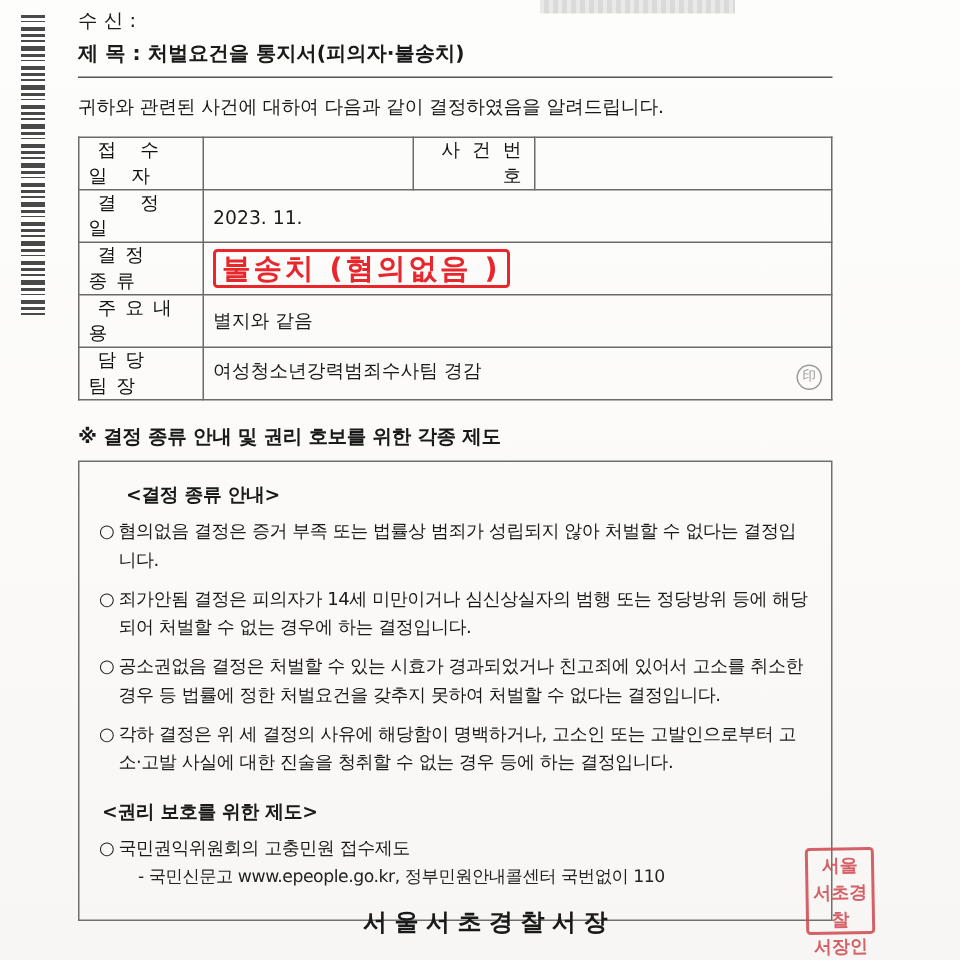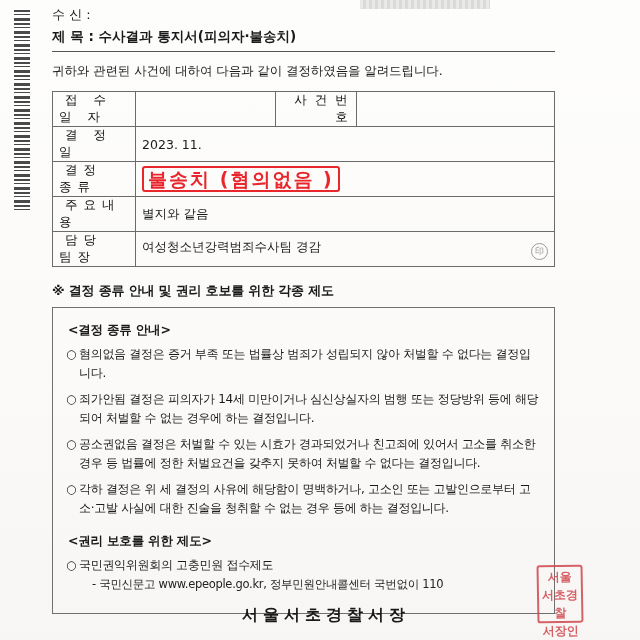--- a/index.html
+++ b/index.html
@@ -78,21 +78,21 @@
   .sect{
     margin-top:15px;font-size:13px;font-weight:bold;letter-spacing:-0.2px;
   }
   .sect .mark{font-weight:bold;}
 
   .box{
     margin-top:7px;width:503px;border:1px solid #6f6f6f;
     padding:10px 13px 12px 13px;box-sizing:border-box;
     font-size:12px;line-height:19px;
   }
-  .subhead{font-weight:bold;font-size:12.5px;margin:2px 0 6px 2px;letter-spacing:-0.2px;}
+  .subhead{font-weight:bold;font-size:12.5px;margin:2px 0 6px 18px;letter-spacing:-0.2px;}
   .item{display:flex;margin-bottom:7px;}
   .bullet{width:13px;flex:none;}
   .itxt{flex:1;letter-spacing:-0.3px;}
   .subhead2{font-weight:bold;font-size:12.5px;margin:13px 0 6px 2px;letter-spacing:-0.2px;}
   .sub{margin-left:13px;font-size:11.5px;color:#222;letter-spacing:-0.3px;}
 
   
   .footer{
     position:absolute;left:0;right:0;bottom:14px;text-align:center;
     font-size:16px;letter-spacing:5px;font-weight:bold;color:#1a1a1a;margin-left:12px;
@@ -112,21 +112,21 @@
 <div class="page">
 
   <div class="clip-top"></div>
   <div class="barcode"></div>
 
   <div class="doc">
 
     <div class="hdr-row">수 신 :</div>
     <div class="title-row">
       <span>제 목 :</span>
-      <span>수사결과 통지서(피의자·불송치)</span>
+      <span>처벌요건을 통지서(피의자·불송치)</span>
     </div>
     <div class="rule"></div>
 
     <div class="notice">귀하와 관련된 사건에 대하여 다음과 같이 결정하였음을 알려드립니다.</div>
 
     <table class="maintbl">
       <tbody>
           <tr>
         <td class="lbl">접 수 일 자</td>
         <td class="val"><span class="faint">&nbsp;</span></td>

